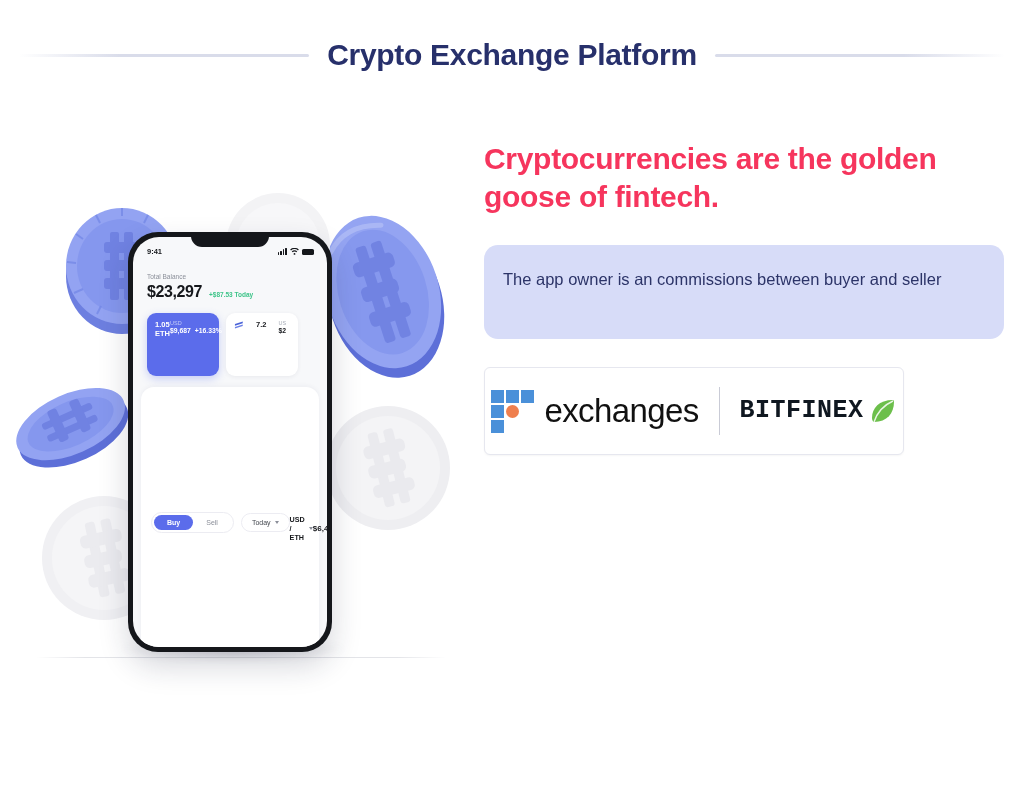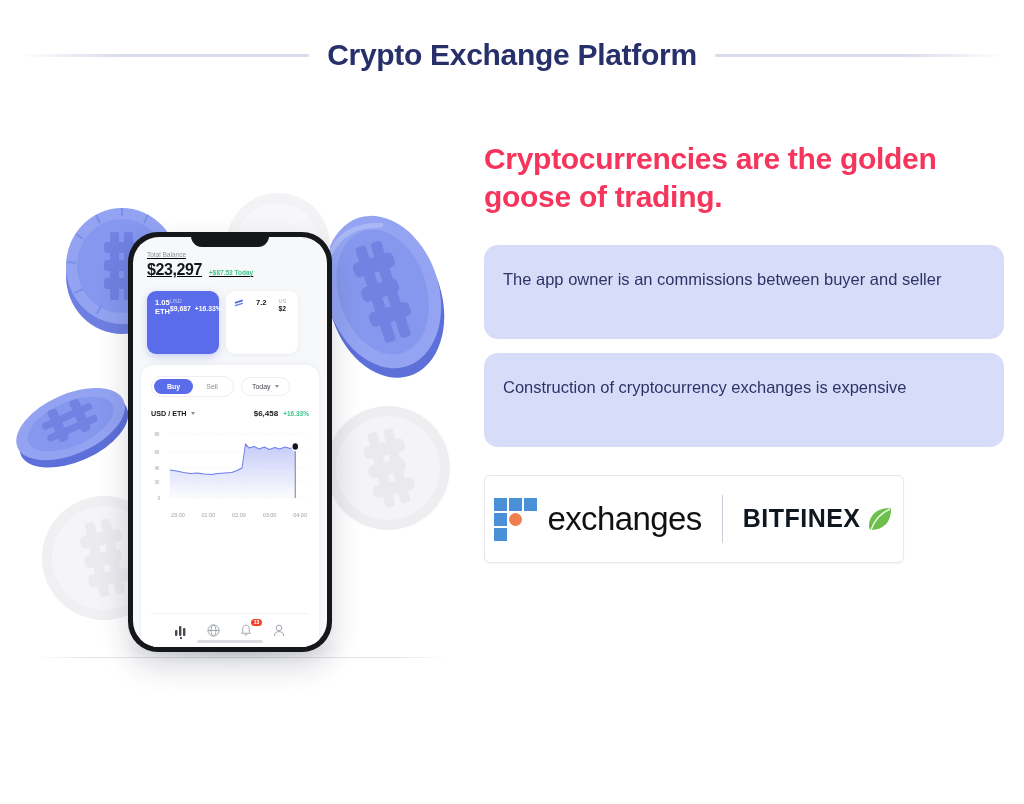--- a/index.html
+++ b/index.html
@@ -55,21 +55,21 @@
   .bf-mark { position:relative; width: 42px; height: 42px; }
   .bf-mark i { position:absolute; display:block; width:13px; height:13px; background:#4a90d9; }
   .bf-mark i.s1 { left:0;  top:0; }
   .bf-mark i.s2 { left:15px; top:0; }
   .bf-mark i.s3 { left:30px; top:0; }
   .bf-mark i.s4 { left:0;  top:15px; }
   .bf-mark i.s5 { left:0;  top:30px; }
   .bf-mark i.dot { left:15px; top:15px; background:#ef7f4e; border-radius:50%; }
   .bf-name { font-size: 33px; color:#111; letter-spacing:-0.6px; }
   .logo-divider { width:1px; height:48px; background:#c9cbd6; }
-  .bx-wrap { display:flex; align-items:center; gap:3px; }
+  .bx-wrap { display:flex; align-items:center; gap:3px;font-family:Liberation Mono, monospace; }
   .bx-name {
     font-size: 25px; font-weight: bold; color:#0f1720;
     letter-spacing: 0.5px;
   }
 
   
   .art { position:absolute; left:0; top:170px; width:470px; height:520px; }
   .coin { position:absolute; }
   .ground {
     position:absolute; left:36px; top:487px; width:410px; height:1px;
@@ -104,21 +104,21 @@
     height: 22px; display:flex; align-items:center; justify-content:space-between;
     padding: 6px 13px 0 14px; font-size: 7.5px; font-weight: bold; color:#15171b;
   }
   .sb-icons { display:flex; align-items:flex-end; gap:3px; }
   .bars { display:flex; align-items:flex-end; gap:1px; height:7px; }
   .bars i { display:block; width:1.6px; background:#15171b; border-radius:0.5px; }
   .bars i:nth-child(1){height:2.5px;} .bars i:nth-child(2){height:4px;}
   .bars i:nth-child(3){height:5.5px;} .bars i:nth-child(4){height:7px;}
   .batt { width:12px; height:6px; border-radius:1.6px; background:#15171b; }
 
-  .balance { padding: 14px 14px 10px 14px; text-decoration: underline; }
+  .balance { padding: 14px 14px 10px 14px; }
   .balance-label { font-size: 6.5px; color:#8b8f99; margin-bottom: 3px; }
   .balance-row { display:flex; align-items:baseline; gap: 7px; }
   .balance-amount { font-size: 16px; font-weight:bold; color:#15171b; letter-spacing:-0.4px; }
   .balance-delta { font-size: 6.5px; font-weight:bold; color:#3ec489; }
 
   .cards-row { display:flex; gap:7px; padding: 2px 0 0 14px; }
   .ccard {
     width: 72px; height: 63px; border-radius: 9px; background:#fff;
     padding: 7px 8px; flex: 0 0 auto;
     box-shadow: 0 1px 4px rgba(40,45,70,0.07);
@@ -130,21 +130,21 @@
   .ccard.active .cc-amt { color:#fff; }
   .cc-cur { font-size: 5.5px; color:#a8adb8; margin-bottom:1px; }
   .ccard.active .cc-cur { color:#c3cbf7; }
   .cc-val { font-size: 6.8px; font-weight:bold; color:#15171b; display:flex; gap:4px; }
   .ccard.active .cc-val { color:#fff; }
   .cc-pct { color:#3ec489; }
   .ccard.active .cc-pct { color:#ffffff; }
 
   .panel {
     margin: 11px 8px 0 8px; background:#fff; border-radius: 13px 13px 0 0;
-    flex: 1; padding: 11px 10px 0 10px; display:flex; flex-direction:column;
+    flex: 1; padding: 11px 10px 0 10px; display:flex; flex-direction:row;
     box-shadow: 0 -1px 5px rgba(40,45,70,0.05);
     justify-content: space-between;
   }
   .seg-row { display:flex; align-items:center; gap: 7px; }
   .seg {
     display:flex; border:1px solid #ececf2; border-radius: 999px; padding: 2px; flex:0 0 auto;
   }
   .seg button {
     border:0; background:transparent; border-radius:999px;
     font-family: inherit; font-size: 7px; color:#8b8f99; cursor:pointer;
@@ -283,20 +283,37 @@
       <circle cx="60" cy="55" r="42" fill="#f7f7f9"></circle>
     </svg>
 
     <div class="ground"></div>
     <div class="phone-shadow"></div>
 
     <div class="phone">
       <div class="notch"></div>
       <div class="screen">
 
+        <div class="statusbar">
+          <span>9:41</span>
+          <span class="sb-icons">
+            <span class="bars">
+                <i></i>
+                <i></i>
+                <i></i>
+                <i></i>
+              </span>
+            <svg width="9" height="7" viewBox="0 0 9 7">
+              <path d="M0.6 2 A5.5 5.5 0 0 1 8.4 2" stroke="#15171b" stroke-width="1.2" fill="none"></path>
+              <path d="M2.2 3.8 A3.2 3.2 0 0 1 6.8 3.8" stroke="#15171b" stroke-width="1.2" fill="none"></path>
+              <circle cx="4.5" cy="5.9" r="0.9" fill="#15171b"></circle>
+            </svg>
+            <span class="batt"></span>
+          </span>
+        </div>
 
         <div class="balance">
           <div class="balance-label">Total Balance</div>
           <div class="balance-row">
             <span class="balance-amount">$23,297</span>
             <span class="balance-delta">+$87.53 Today</span>
           </div>
         </div>
 
         <div class="cards-row">
@@ -425,27 +442,24 @@
               </svg>
             </div>
             <div class="home-ind"></div>
           </div>
         </div>
       </div>
     </div>
   </div>
 
   <div class="right-col">
-    <div class="headline">Cryptocurrencies are the golden goose of trading.</div>
+    <div class="headline">Cryptocurrencies are the golden goose of fintech.</div>
 
     <div class="bullet bullet-b2">
       <span>The app owner is an commissions between buyer and seller</span>
-    </div>
-    <div class="bullet bullet-b3">
-      <span>Construction of cryptocurrency exchanges is expensive</span>
     </div>
 
     <div class="logo-card">
       <div class="bf-wrap">
         <span class="bf-mark">
           <i class="s1"></i>
             <i class="s2"></i>
             <i class="s3"></i>
           <i class="s4"></i>
             <i class="s5"></i>

